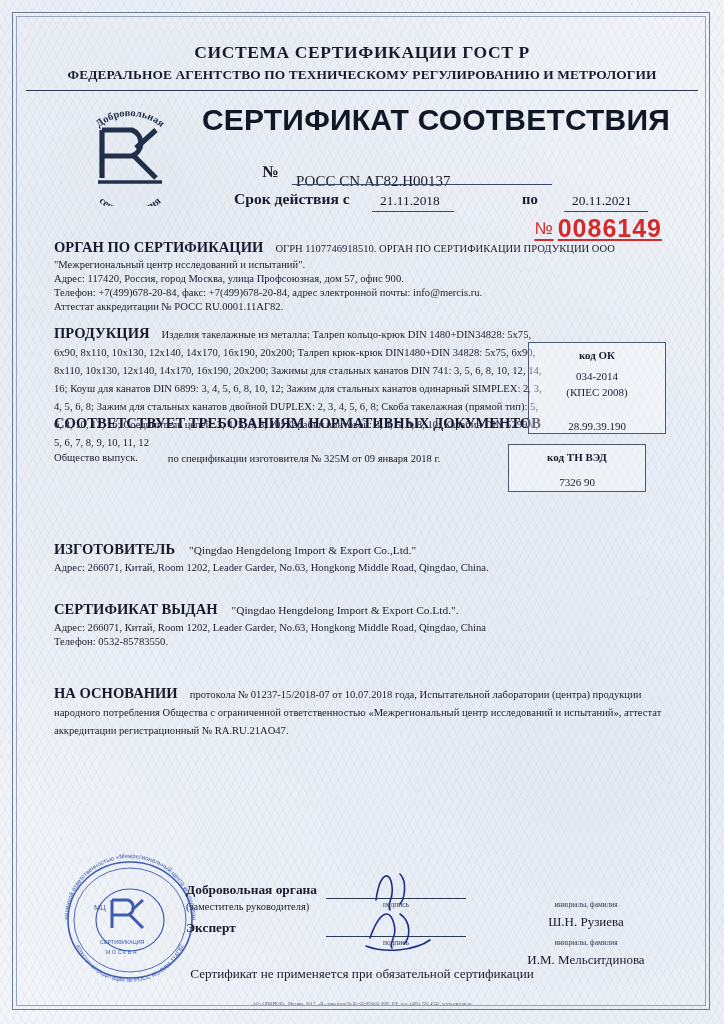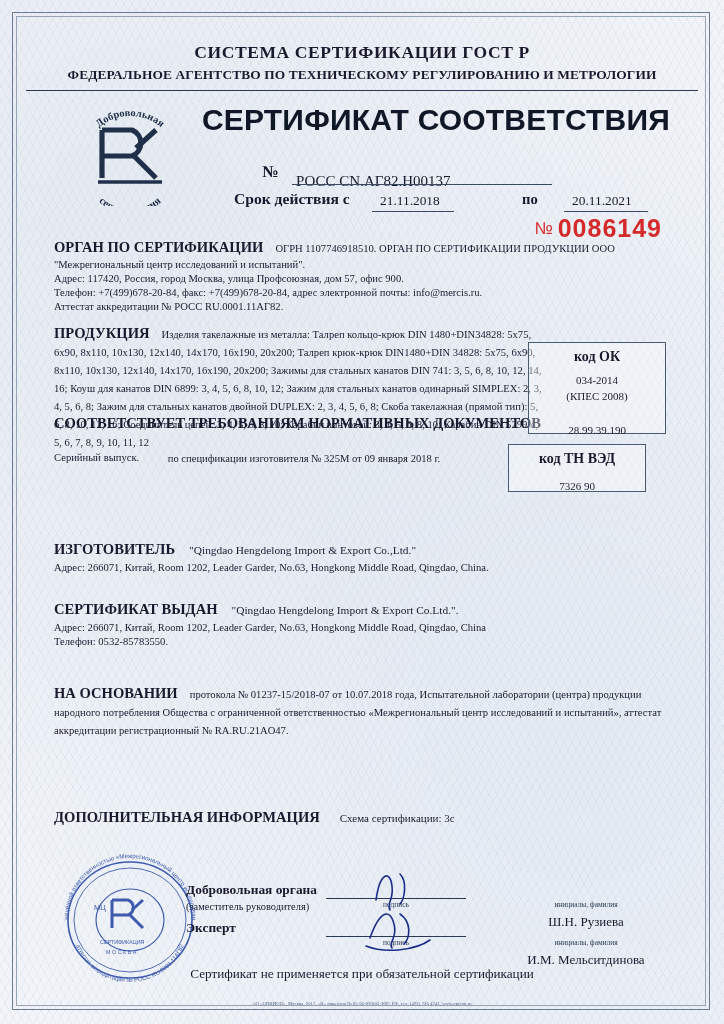--- a/index.html
+++ b/index.html
@@ -147,21 +147,21 @@
 
   
   .codebox {
     position: absolute;
     border: 1px solid #4a5a72;
     box-sizing: border-box;
     text-align: center;
     background: rgba(255,255,255,0.35);
   }
   .codebox .ch {
-    font-size: 14px;
+    font-size: 11px;
     font-weight: bold;
     padding-top: 6px;
   }
   .codebox .cv {
     font-size: 11px;
     line-height: 1.45;
     padding-top: 8px;
   }
 
   .sig-row {
@@ -267,39 +267,39 @@
 
     <div class="block" style="left:208px; top:164px; width:460px; height:26px;">
       <span style="position:absolute; left:0; top:0; font-size:15.6px; font-weight:bold;">Срок действия с</span>
       <span style="position:absolute; left:146px; top:3px; font-size:13.4px;">21.11.2018</span>
       <span class="uline" style="left:138px; top:21px; width:82px;"></span>
       <span style="position:absolute; left:288px; top:1px; font-size:14.6px; font-weight:bold;">по</span>
       <span style="position:absolute; left:338px; top:3px; font-size:13.4px;">20.11.2021</span>
       <span class="uline" style="left:330px; top:21px; width:84px;"></span>
     </div>
 
-    <div class="bignum" style="top:188px;">
+    <div class="bignum" style="top:188px;text-decoration:underline;">
       <span class="hash">№</span><span>0086149</span>
     </div>
 
     <div class="block" style="left:28px; top:212px; width:610px;">
       <span class="sect-title">ОРГАН ПО СЕРТИФИКАЦИИ</span>
       <span class="inline-after" style="margin-left:8px;">ОГРН 1107746918510. ОРГАН ПО СЕРТИФИКАЦИИ ПРОДУКЦИИ ООО</span>
       <div class="body-txt" style="margin-top:2px; text-align:left;">
         <div>"Межрегиональный центр исследований и испытаний".</div>
         <div>Адрес: 117420, Россия, город Москва, улица Профсоюзная, дом 57, офис 900.</div>
         <div>Телефон: +7(499)678-20-84, факс: +7(499)678-20-84, адрес электронной почты: info@mercis.ru.</div>
         <div>Аттестат аккредитации № РОСС RU.0001.11АГ82.</div>
       </div>
     </div>
 
     <div class="block" style="left:28px; top:298px; width:488px;">
       <span class="sect-title">ПРОДУКЦИЯ</span>
       <span class="body-txt" style="margin-left:8px;">Изделия такелажные из металла: Талреп кольцо-крюк DIN 1480+DIN34828:  5х75, 6х90, 8х110, 10х130, 12х140, 14х170, 16х190, 20х200; Талреп крюк-крюк DIN1480+DIN 34828: 5х75, 6х90, 8х110, 10х130, 12х140, 14х170, 16х190, 20х200; Зажимы для стальных канатов DIN 741: 3, 5, 6, 8, 10, 12, 14, 16; Коуш для канатов DIN 6899: 3, 4, 5, 6, 8, 10, 12; Зажим для стальных канатов одинарный SIMPLEX: 2, 3, 4, 5, 6, 8; Зажим для стальных канатов двойной DUPLEX: 2, 3, 4, 5, 6, 8; Скоба такелажная (прямой тип): 5, 6, 8, 10, 12, 16; Соединитель цепей: 3, 4, 5, 6, 8, 10; Карабин винтовой: 3, 4, 5, 6, 8, 10; Карабин DIN 5299:4, 5, 6, 7, 8, 9, 10, 11, 12</span>
-      <div class="body-txt" style="margin-top:1px; text-align:left;">Серийный выпуск.</div>
+      <div class="body-txt" style="margin-top:1px; text-align:left;">Общество выпуск.</div>
     </div>
 
     <div class="block" style="left:28px; top:388px; width:500px;">
       <div class="sect-title">СООТВЕТСТВУЕТ ТРЕБОВАНИЯМ НОРМАТИВНЫХ ДОКУМЕНТОВ</div>
       <div class="body-txt" style="margin-top:20px; text-align:center;">по спецификации изготовителя № 325М от 09 января 2018 г.</div>
     </div>
 
     <div class="codebox" style="left:502px; top:316px; width:138px; height:92px;">
       <div class="ch">код ОК</div>
       <div class="cv">
@@ -325,24 +325,20 @@
       <span style="font-size:11.4px; margin-left:10px;">"Qingdao Hengdelong Import &amp; Export Co.Ltd.".</span>
       <div class="body-txt" style="margin-top:3px; text-align:left;">Адрес: 266071, Китай, Room 1202, Leader Garder, No.63, Hongkong Middle Road, Qingdao, China</div>
       <div class="body-txt" style="text-align:left;">Телефон: 0532-85783550.</div>
     </div>
 
     <div class="block" style="left:28px; top:658px; width:616px;">
       <span class="sect-title">НА ОСНОВАНИИ</span>
       <span class="body-txt" style="margin-left:8px;">протокола № 01237-15/2018-07 от 10.07.2018 года, Испытательной лаборатории (центра) продукции народного потребления Общества с ограниченной ответственностью «Межрегиональный центр исследований и испытаний», аттестат аккредитации регистрационный № RA.RU.21AO47.</span>
     </div>
 
-    <div class="block" style="left:28px; top:782px; width:616px;">
-      <span class="sect-title">ДОПОЛНИТЕЛЬНАЯ ИНФОРМАЦИЯ</span>
-      <span style="font-size:11px; margin-left:16px;">Схема сертификации: 3с</span>
-    </div>
 
     <div class="stamp">
       <svg width="186" height="140" viewBox="0 0 186 140" aria-hidden="true">
         <defs>
           <path id="sTop" d="M 14,74 A 62,62 0 0 1 138,74"></path>
           <path id="sBot" d="M 18,78 A 58,58 0 0 0 134,78"></path>
         </defs>
         <g stroke="#2f4fa8" fill="none">
           <ellipse cx="76" cy="74" rx="62" ry="58" stroke-width="1.6"></ellipse>
           <ellipse cx="76" cy="74" rx="56" ry="52" stroke-width="0.9"></ellipse>

